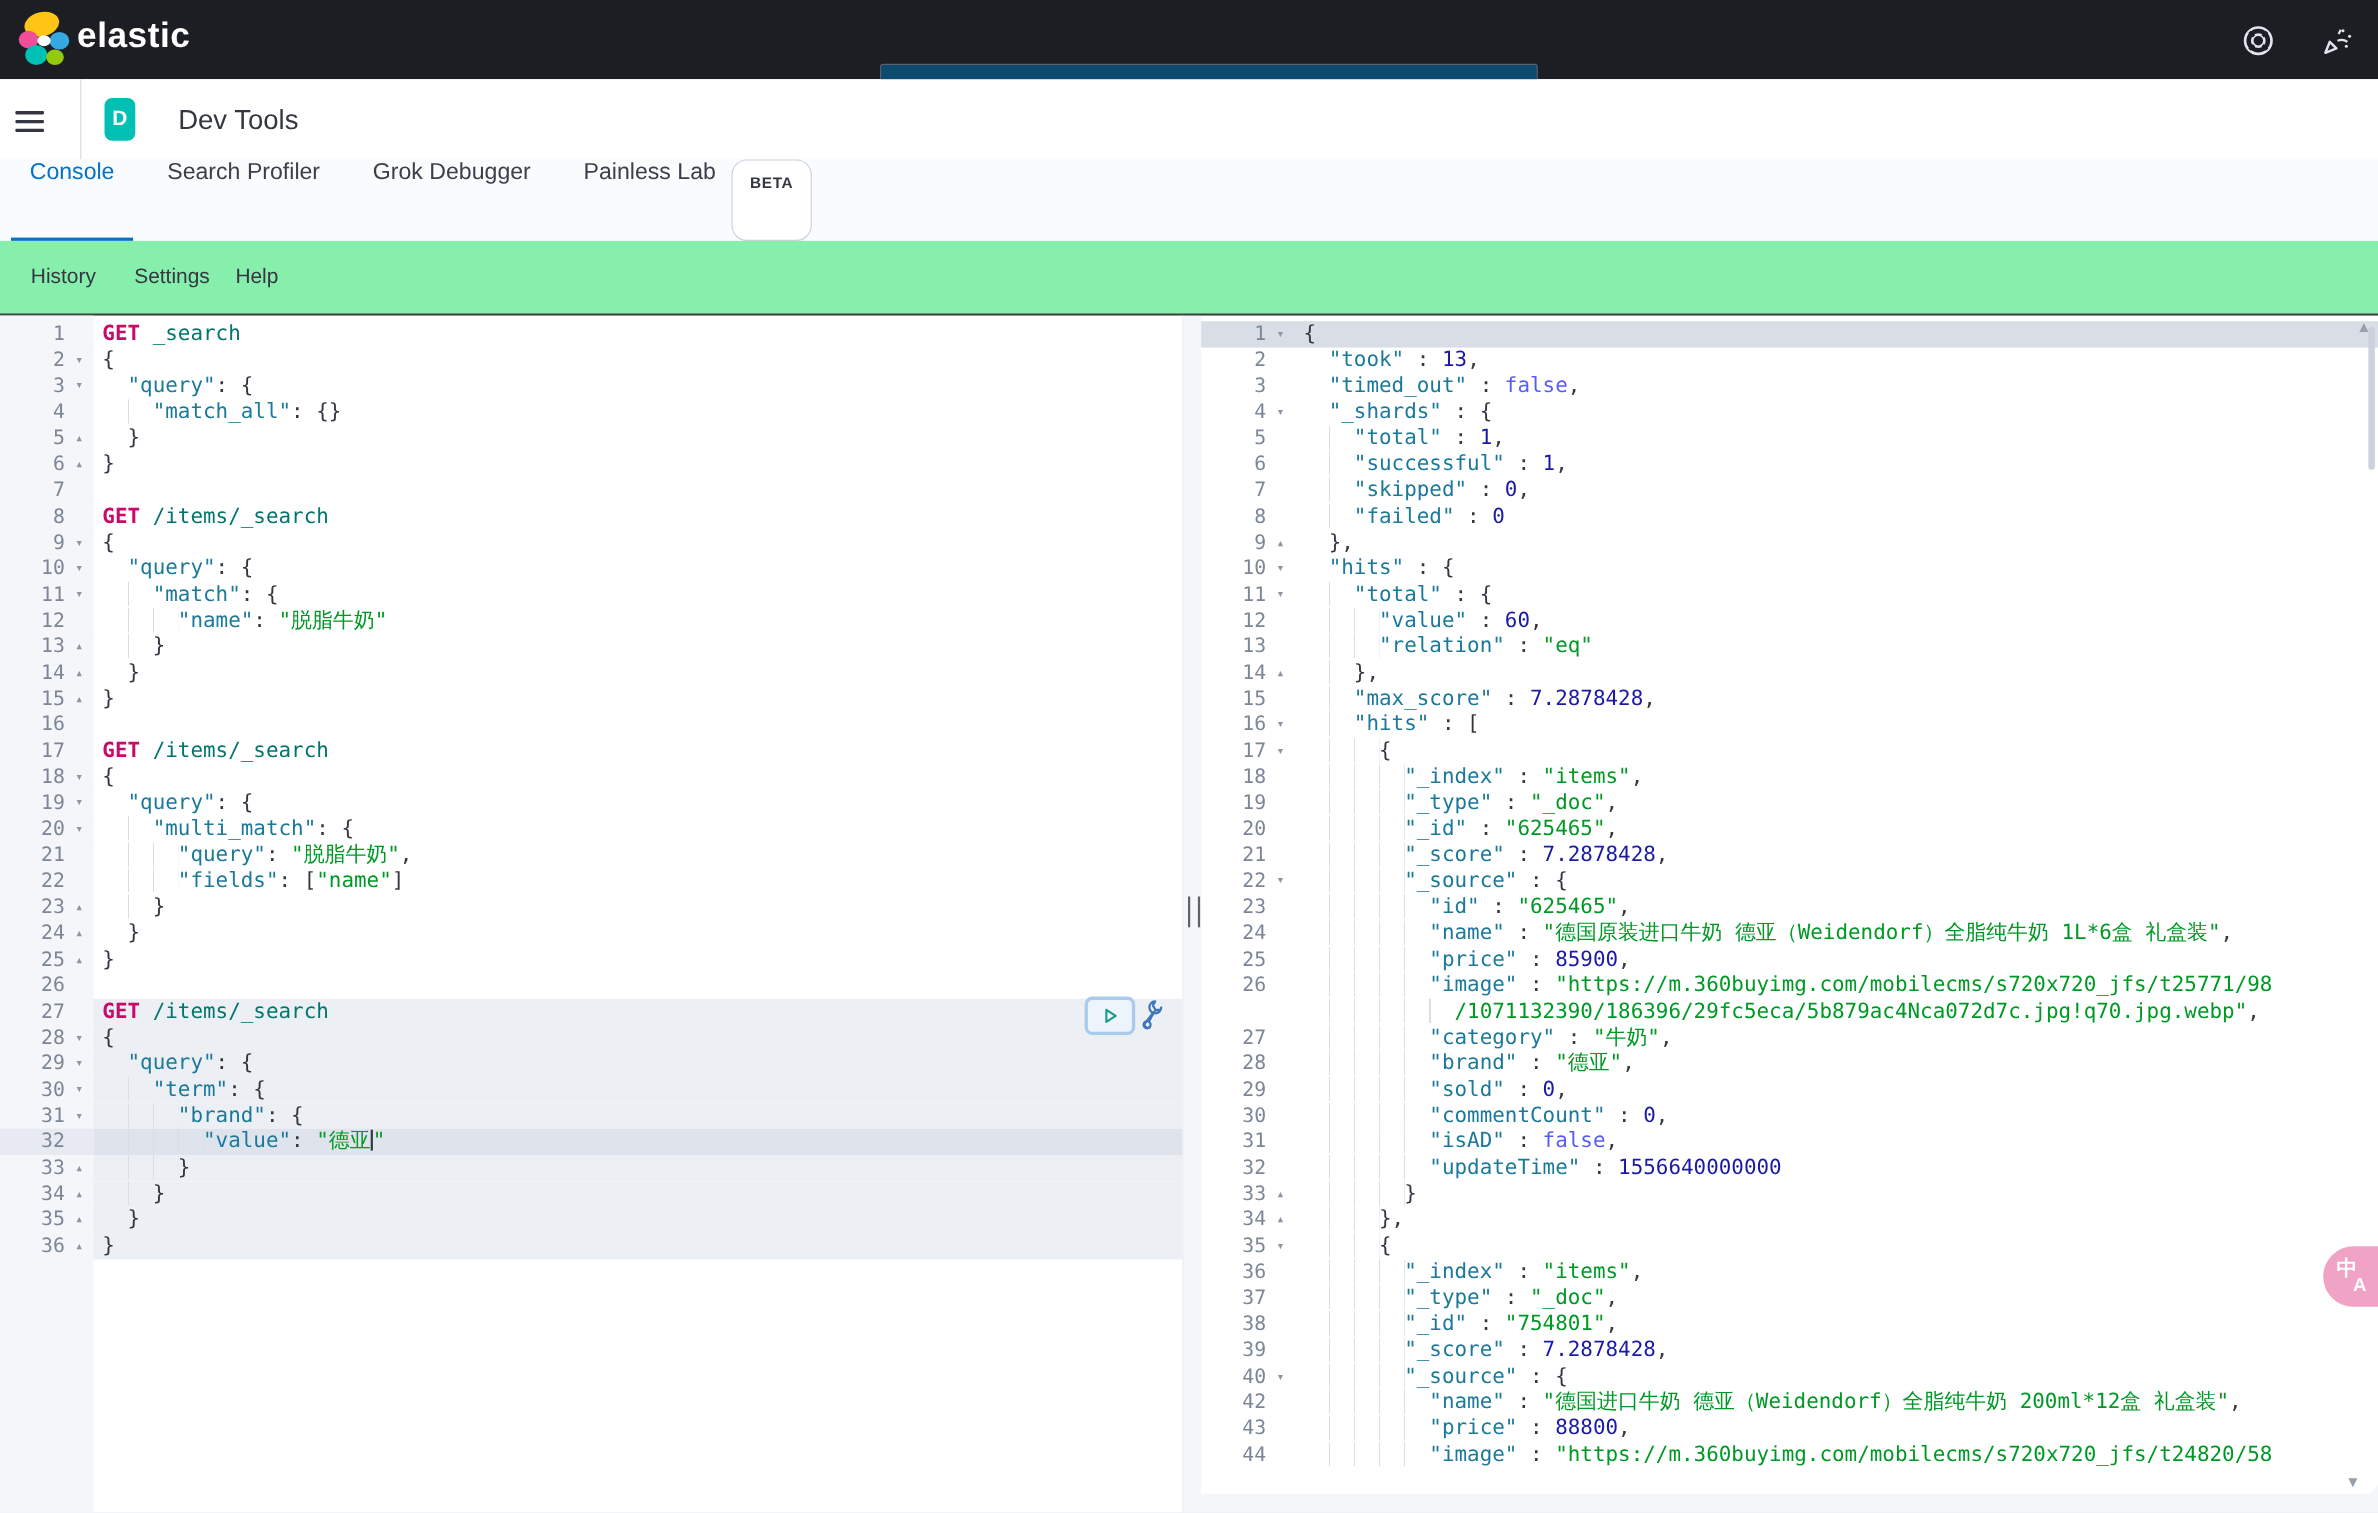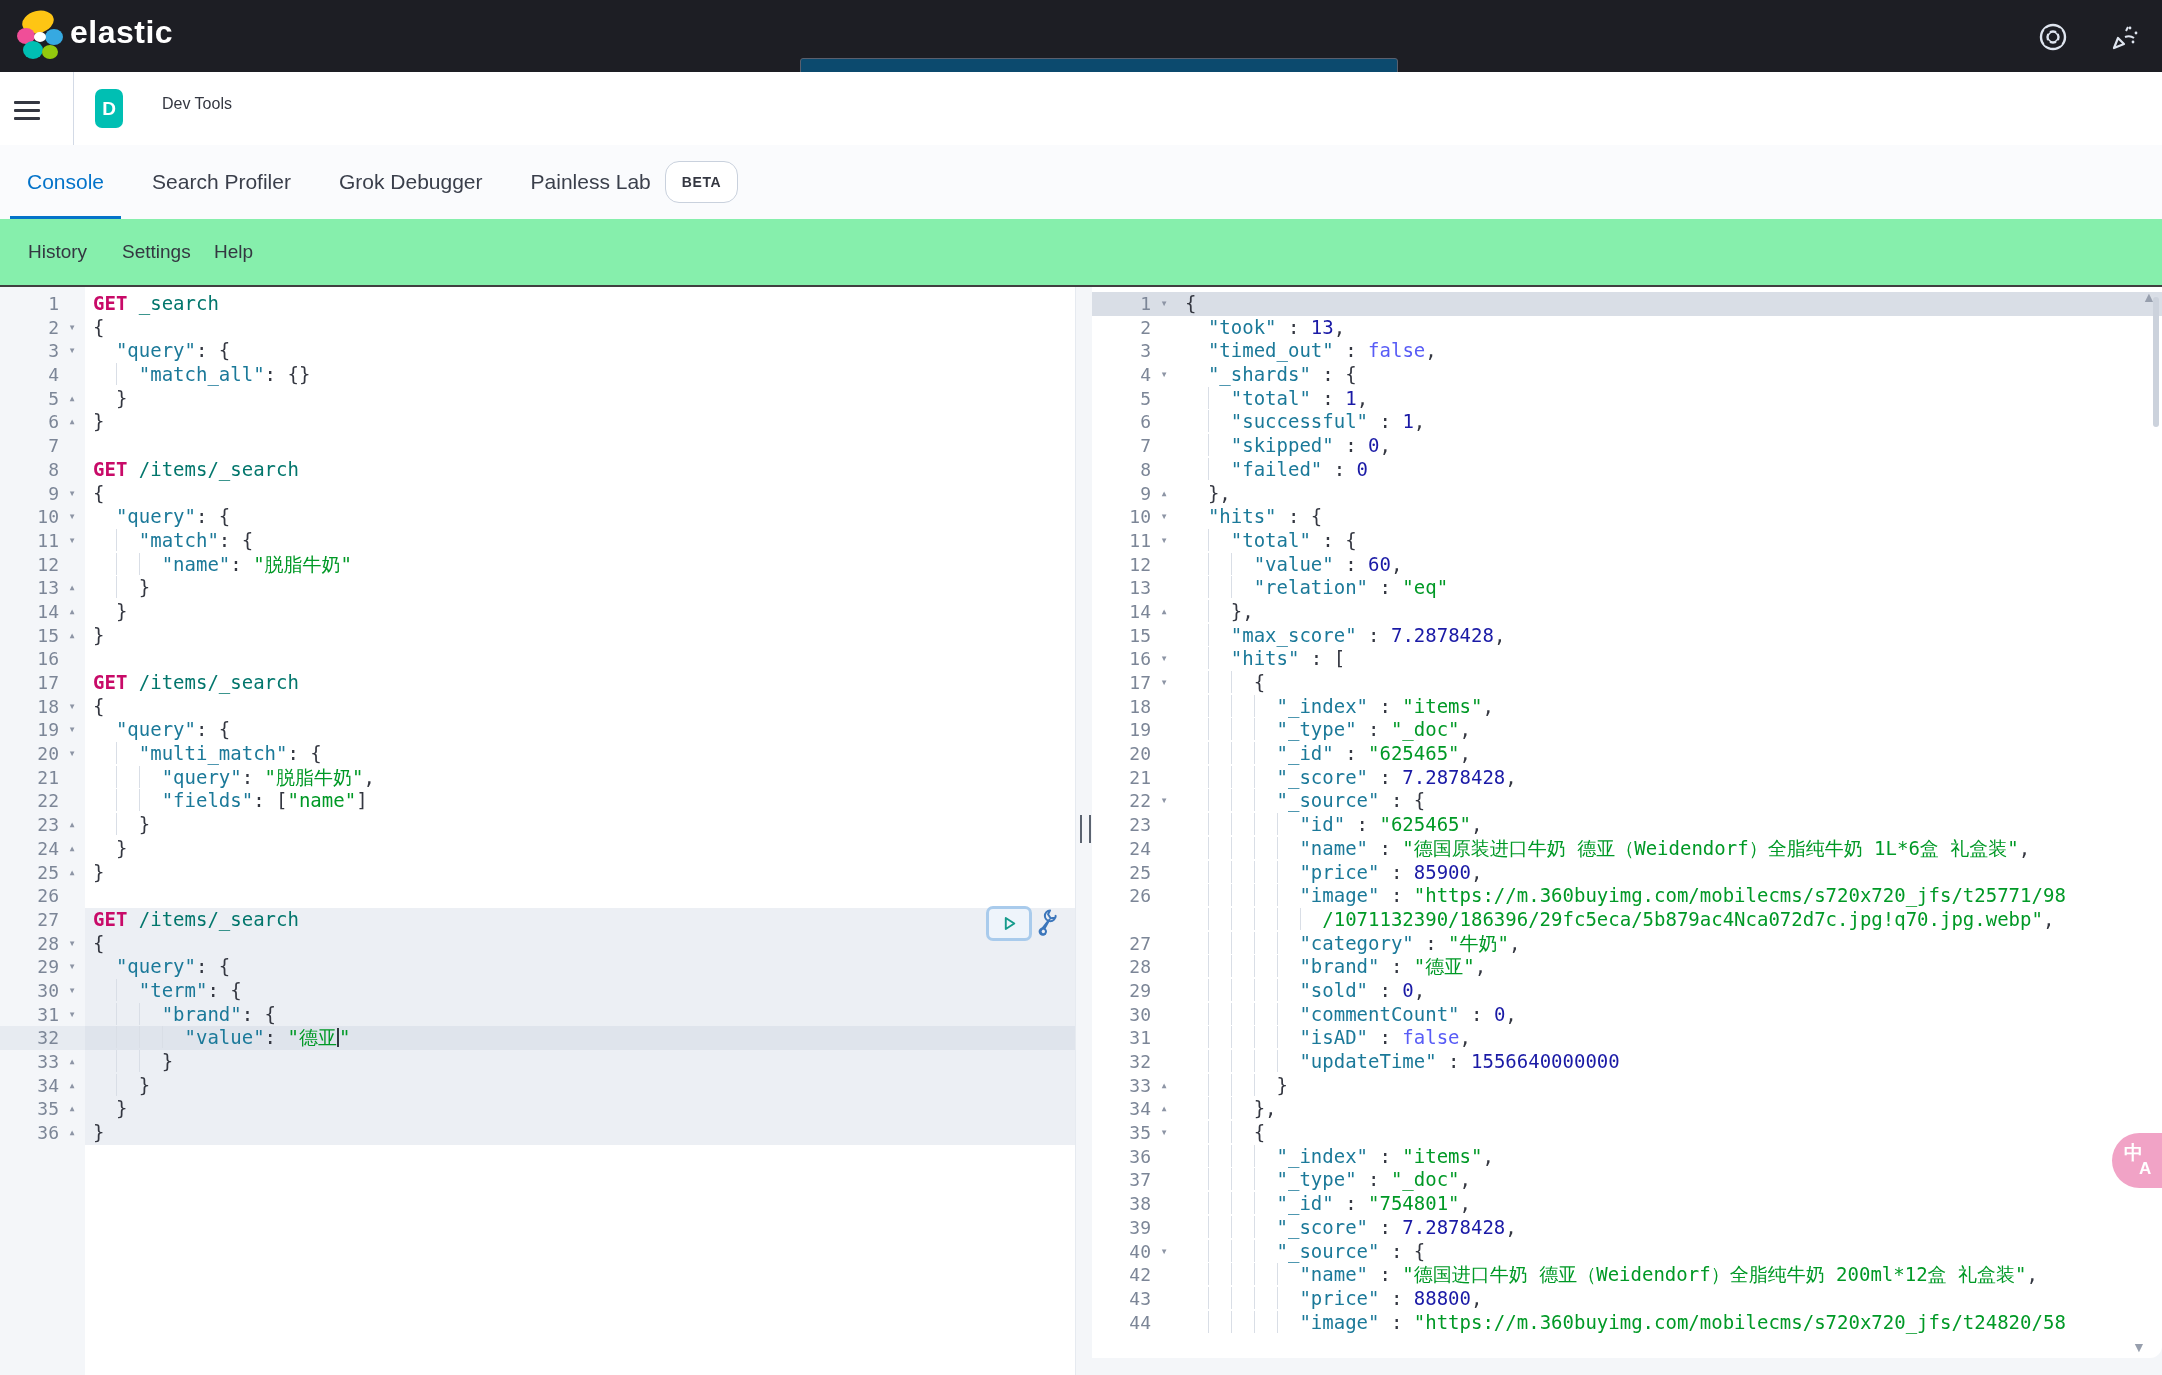--- a/index.html
+++ b/index.html
@@ -16,24 +16,24 @@
                  font-family:"Liberation Sans",sans-serif;}
   #gsearch input::placeholder{color:#878e9d;}
   .hdr-ic{position:absolute;top:18px;width:38px;height:38px;display:flex;align-items:center;justify-content:center;cursor:pointer;}
   
   #crumbRow{position:absolute;left:0;top:72px;width:2162px;height:73px;background:#fff;}
   #burger{position:absolute;left:14px;top:24px;width:26px;height:24px;cursor:pointer;}
   #burger i{display:block;height:3px;background:#343741;margin:5px 0;border-radius:1px;}
   #crumbDiv{position:absolute;left:73px;top:0;width:1px;height:73px;background:#d3dae6;}
   #spaceAv{position:absolute;left:95px;top:17px;width:28px;height:39px;background:#00bfb3;border-radius:7px;
            color:#fff;font-weight:bold;font-size:19px;display:flex;align-items:center;justify-content:center;}
-  #crumbTitle{position:absolute;left:162px;top:23px;font-size:16px;color:#343741;}
+  #crumbTitle{position:absolute;left:162px;top:23px;font-size:25px;color:#343741;}
   
   #tabRow{position:absolute;left:0;top:145px;width:2162px;height:74px;background:#fafbfd;display:flex;align-items:center;padding-left:10px;box-sizing:border-box;}
-  .tab{position:relative;height:74px;display:flex;align-items:center;padding:0 17px;margin-right:14px;font-size:21px;color:#3a3f4b;cursor:pointer;}
+  .tab{position:relative;height:74px;display:flex;padding:0 17px;margin-right:14px;font-size:21px;color:#3a3f4b;cursor:pointer;}
   .tab.active{color:#0373c9;}
   .tab.active::after{content:"";position:absolute;left:0;bottom:0;width:100%;height:3px;background:#0373c9;}
   .beta{border:1px solid #c9d1dd;border-radius:14px;background:#fff;padding:12px 16px;font-size:14px;font-weight:bold;
         color:#343741;letter-spacing:.6px;margin-left:2px;}
   
   #menuRow{position:absolute;left:0;top:219px;width:2162px;height:68px;background:#86efac;border-bottom:2px solid #404040;box-sizing:border-box;}
   .mitem{position:absolute;top:22px;font-size:19px;color:#343741;cursor:pointer;}
   #badgeOk{position:absolute;left:1958px;top:244px;width:104px;height:28px;background:#6dccb1;border-radius:4px;
            color:#08291f;font-size:18px;display:flex;align-items:center;justify-content:center;font-weight:500;}
   #badgeMs{position:absolute;left:2074px;top:244px;width:69px;height:28px;background:#d3dae6;border-radius:4px;

